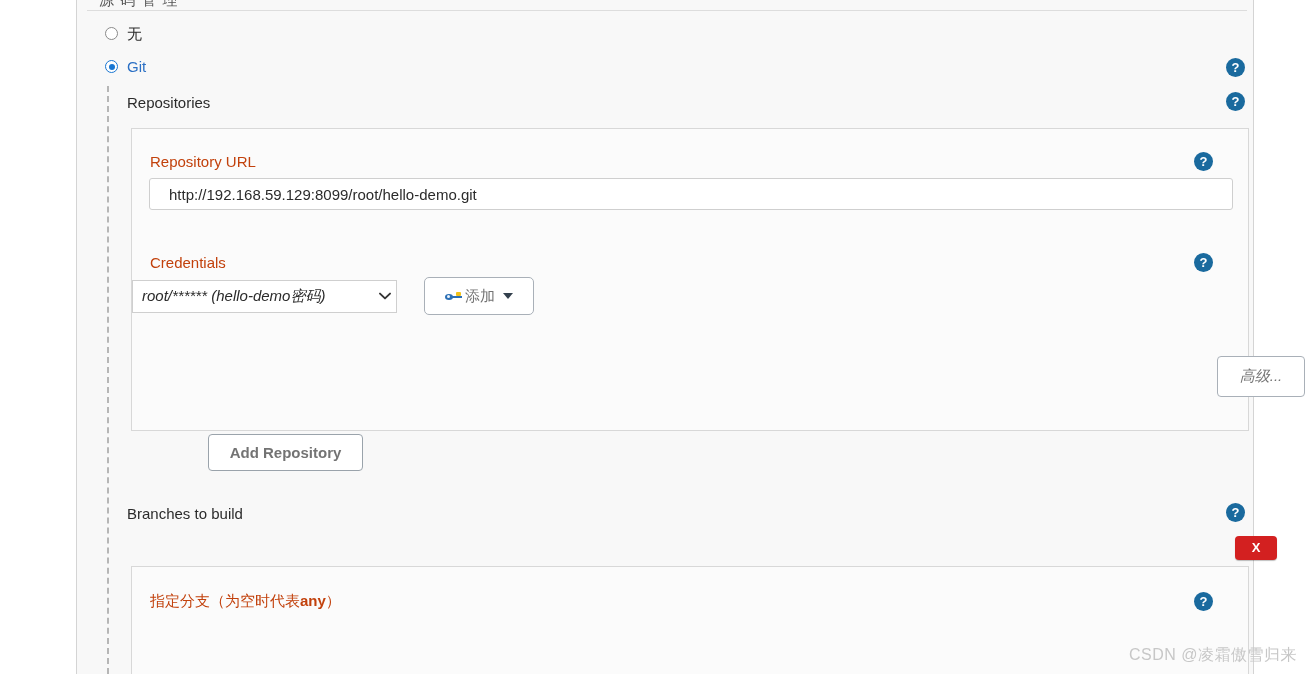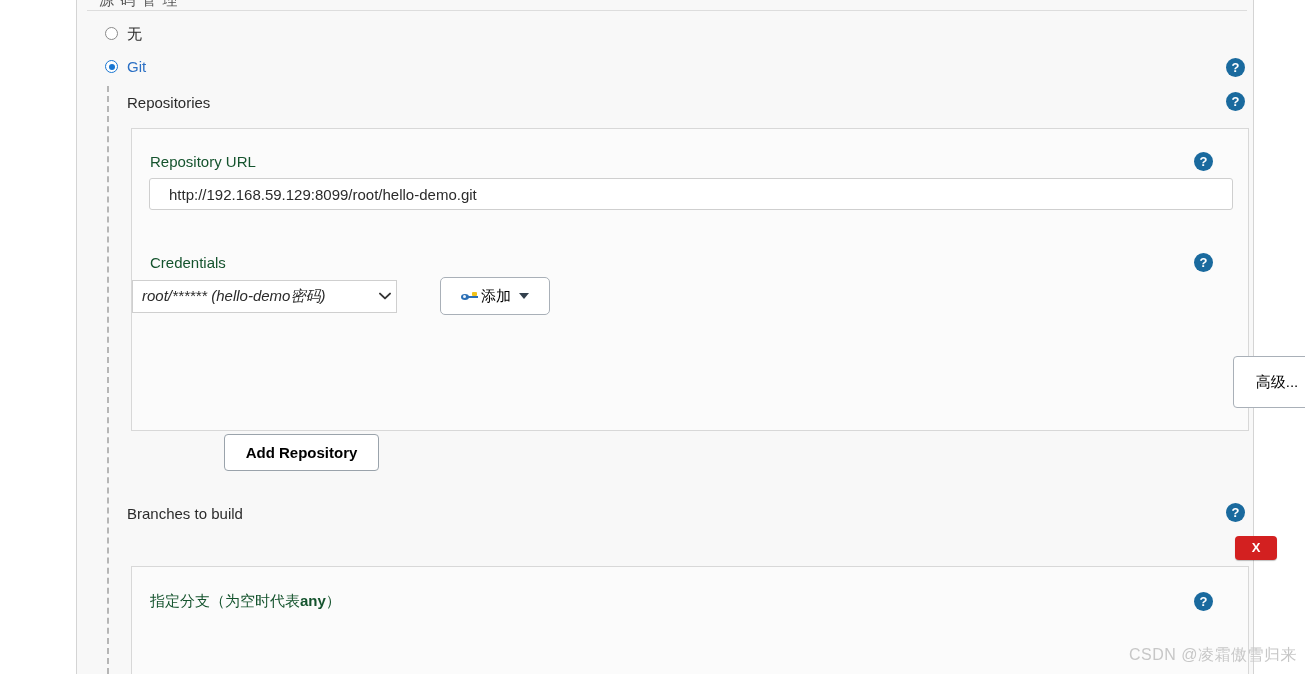--- a/index.html
+++ b/index.html
@@ -137,21 +137,21 @@
     background: #fbfbfb;
     border: 1px solid #d8d8d8;
     box-sizing: border-box;
   }
   .panel-repo     { left: 54px; top: 128px; width: 1118px; height: 303px; }
   .panel-branches { left: 54px; top: 538px; width: 1118px; height: 136px; border-bottom: none; margin-top: 28px; }
 
   .field-label {
     position: absolute;
     font-size: 15px;
-    color: #14532d;
+    color: #c2410c;
   }
 
   .text-input {
     position: absolute;
     box-sizing: border-box;
     background: #ffffff;
     border: 1px solid #cfcfcf;
     border-radius: 3px;
     font-family: "Liberation Sans", "DejaVu Sans", sans-serif;
     font-size: 15px;
@@ -198,28 +198,27 @@
   }
 
   .btn {
     position: absolute;
     box-sizing: border-box;
     background: #ffffff;
     border: 1px solid #a9b0b8;
     border-radius: 5px;
     font-family: "Liberation Sans", "DejaVu Sans", sans-serif;
     font-size: 15px;
-    color: #000000;
+    color: #737373;
     cursor: pointer;
     display: flex;
     align-items: center;
     justify-content: center;
     gap: 3px;
     white-space: nowrap;
-    margin-left: 16px;
   }
 
   .btn-add-cred {
     left: 292px; top: 148px; width: 110px; height: 38px;
   }
   .key-icon {
     display: inline-block;
     position: relative;
     width: 17px; height: 11px;
     flex: 0 0 auto;
@@ -250,22 +249,23 @@
     display: inline-block;
     width: 0; height: 0;
     border-left: 5px solid transparent;
     border-right: 5px solid transparent;
     border-top: 6px solid #33404d;
     margin-left: 5px;
     flex: 0 0 auto;
   }
 
   .btn-advanced {
-    left: 1085px; top: 227px; width: 88px; height: 52px;
+    left: 1085px; top: 227px; width: 88px; height: 41px;
     border-radius: 4px;
+    font-style: italic;
   }
 
   .btn-add-repo {
     left: 131px; top: 434px; width: 155px; height: 37px;
     font-weight: bold;
     border-radius: 4px;
     border-color: #9aa3ab;
   }
 
   

